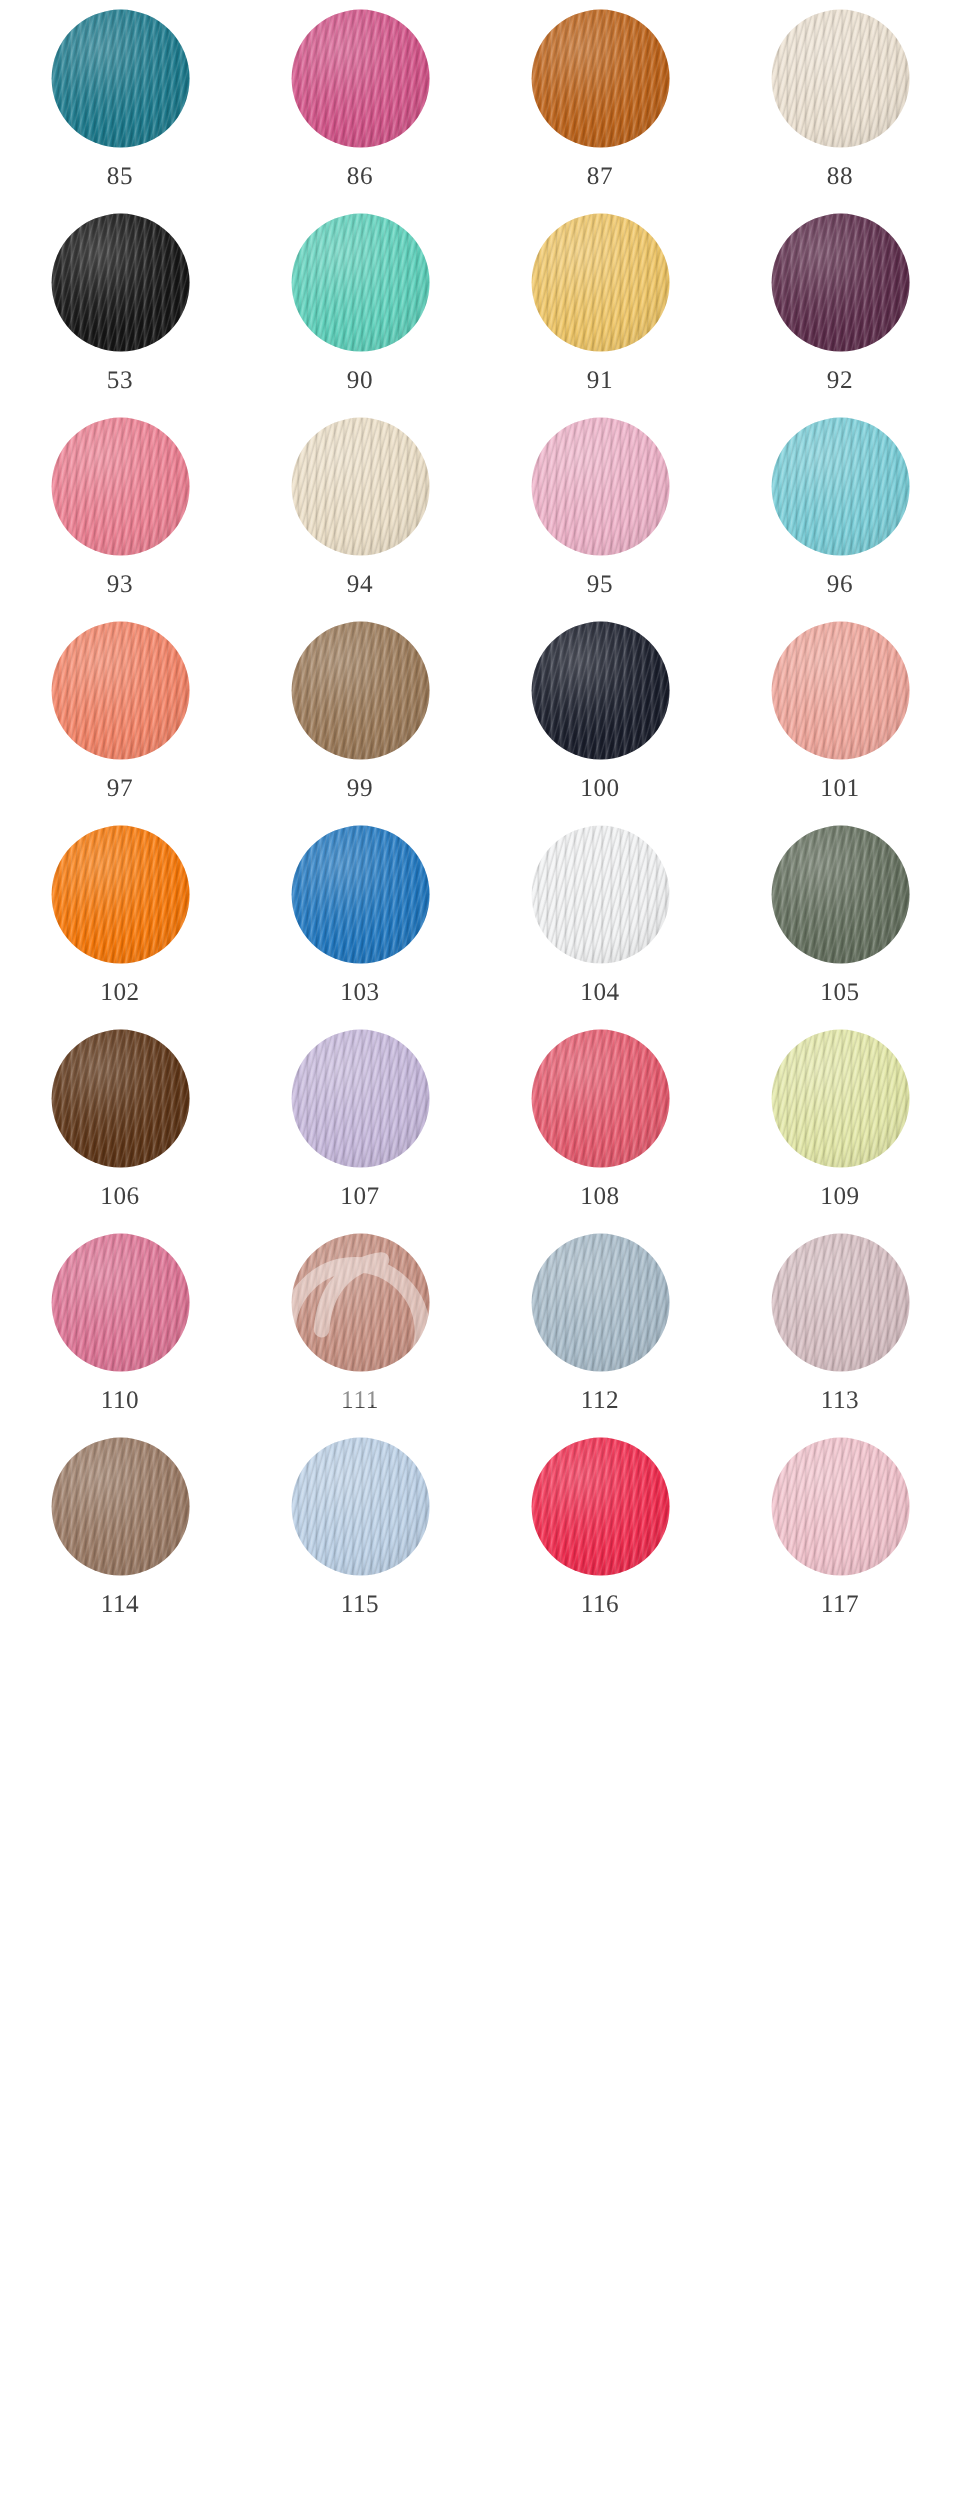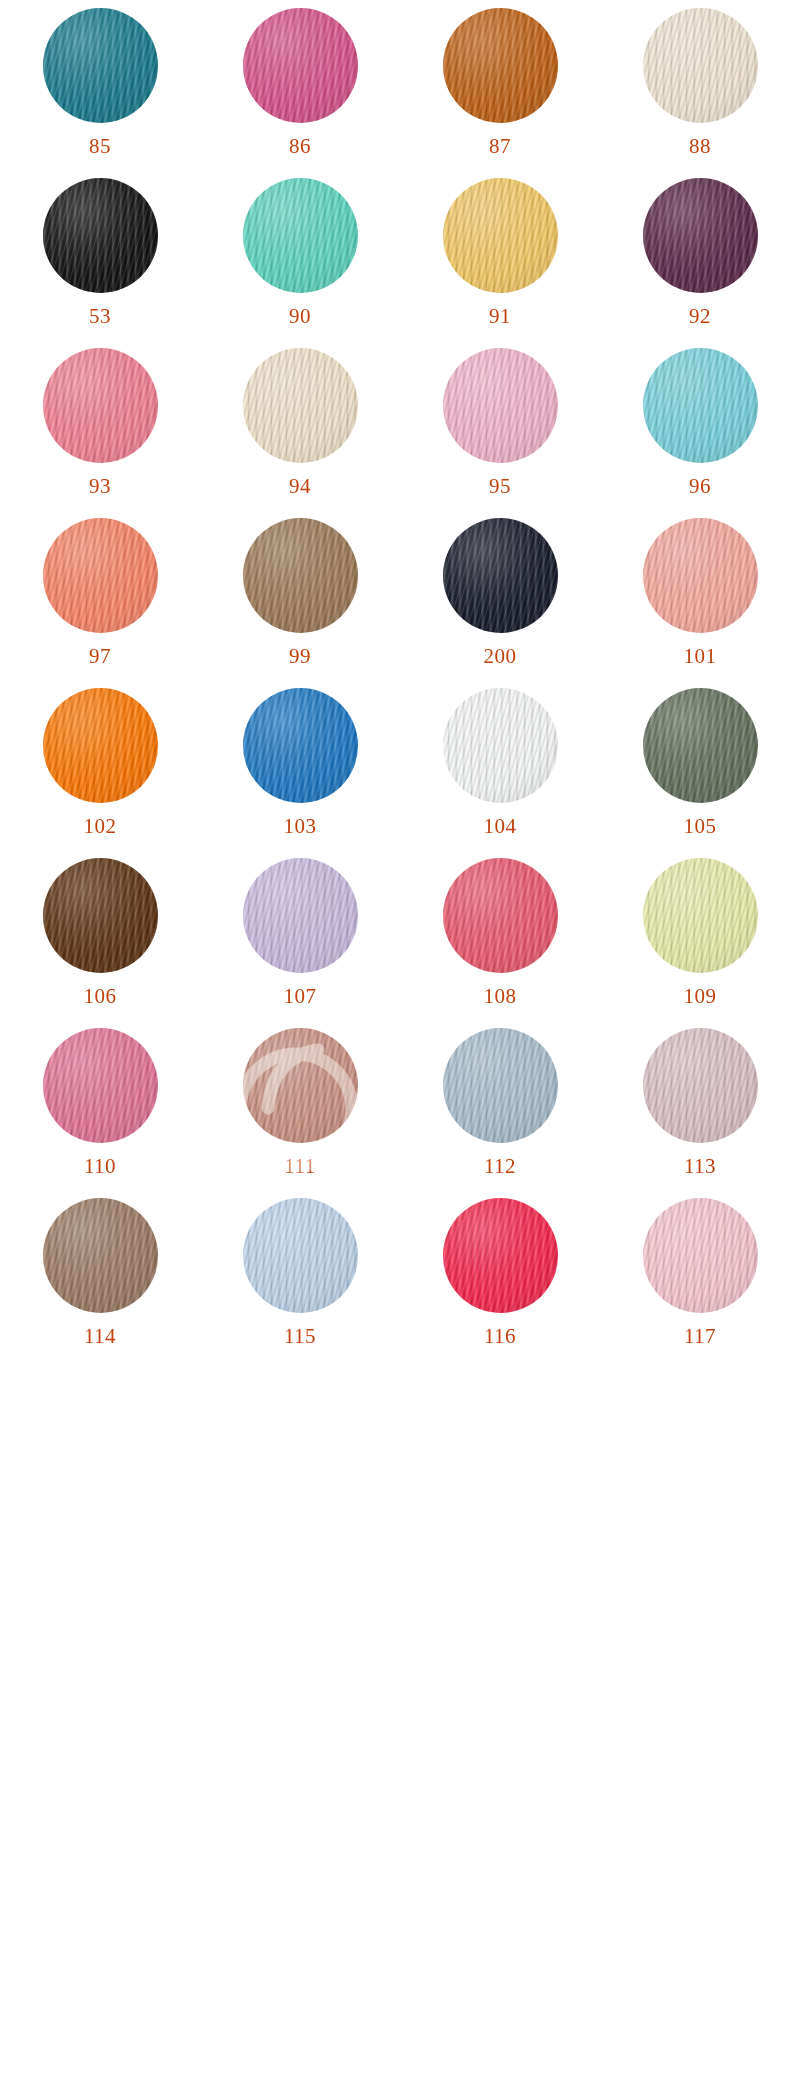--- a/index.html
+++ b/index.html
@@ -73,21 +73,21 @@
         rgba(255,255,255,0.22) 0%,
         rgba(255,255,255,0.06) 38%,
         rgba(0,0,0,0.00) 60%,
         rgba(0,0,0,0.10) 100%);
     pointer-events: none;
   }
 
   .swatch-label {
     margin-top: 13px;
     font-size: 21px;
-    color: #c2410c;
+    color: #404040;
     letter-spacing: 0.5px;
     line-height: 1;
     font-family: "Liberation Serif", "DejaVu Serif", serif;
   }
 
   
   #watermark {
     position: absolute;
     left: 222px;
     top: 1032px;
@@ -153,21 +153,21 @@
     <div class="swatch-cell">
       <div class="swatch-disc" style="background-color: rgb(246, 132, 103);"></div>
       <div class="swatch-label">97</div>
     </div>
     <div class="swatch-cell">
       <div class="swatch-disc" style="background-color: rgb(156, 122, 88);"></div>
       <div class="swatch-label">99</div>
     </div>
     <div class="swatch-cell">
       <div class="swatch-disc" style="background-color: rgb(25, 29, 43);"></div>
-      <div class="swatch-label">200</div>
+      <div class="swatch-label">100</div>
     </div>
     <div class="swatch-cell">
       <div class="swatch-disc" style="background-color: rgb(242, 167, 156);"></div>
       <div class="swatch-label">101</div>
     </div>
     <div class="swatch-cell">
       <div class="swatch-disc" style="background-color: rgb(250, 120, 6);"></div>
       <div class="swatch-label">102</div>
     </div>
     <div class="swatch-cell">

